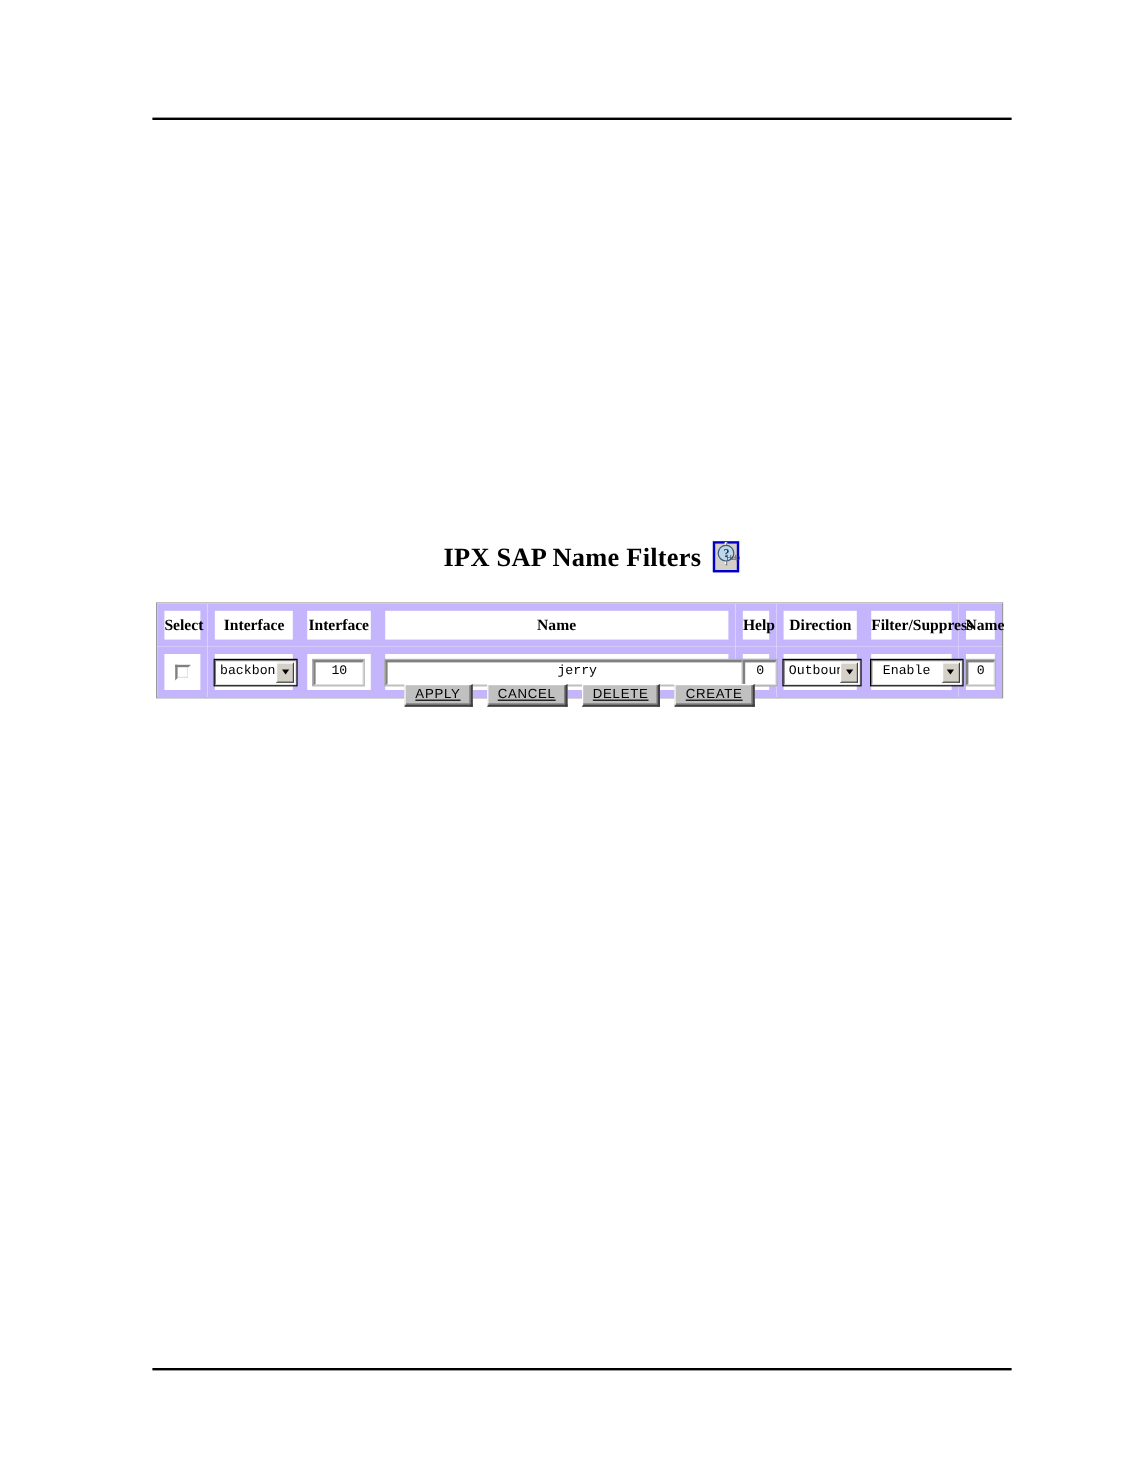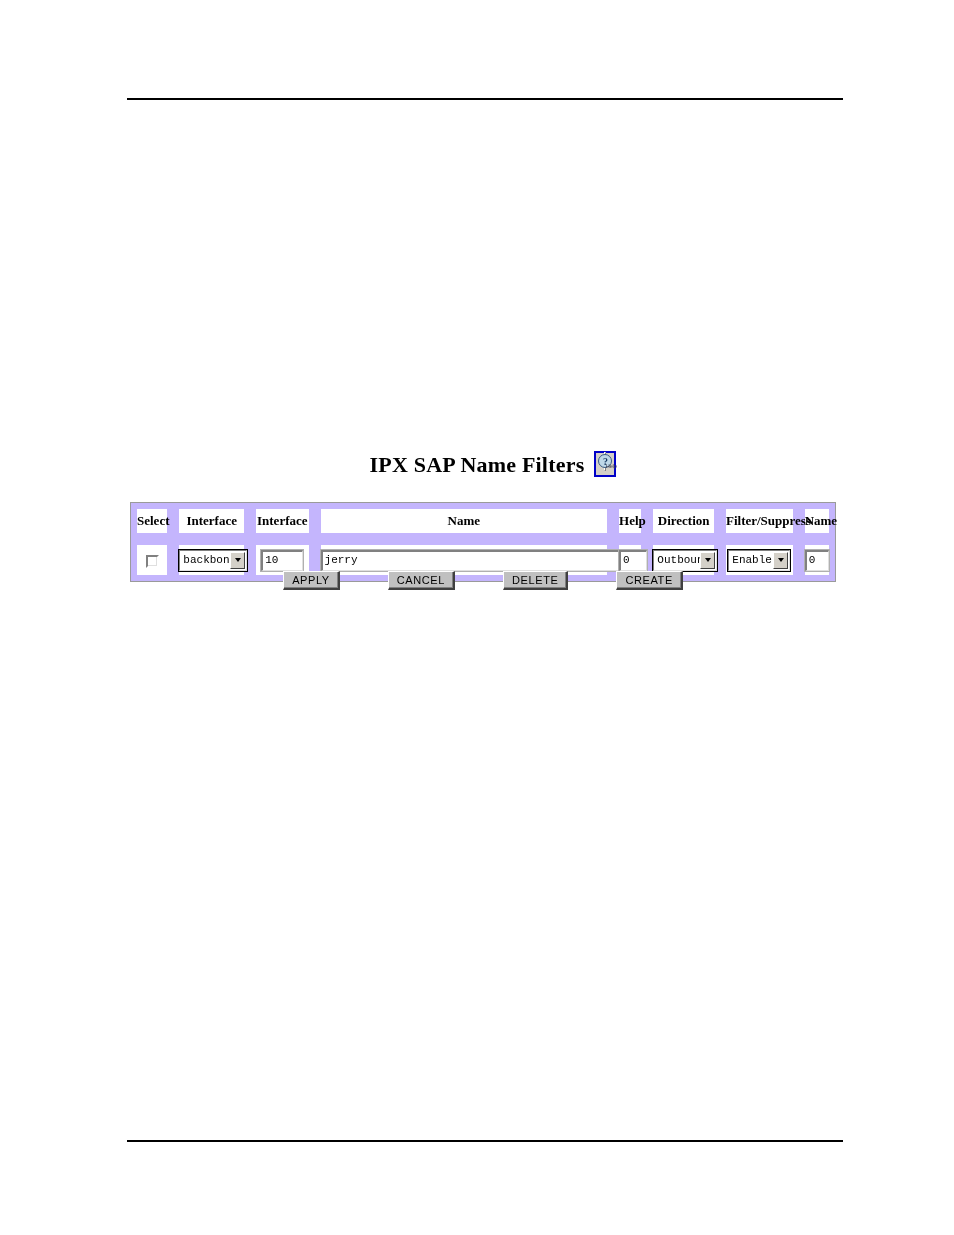--- a/index.html
+++ b/index.html
@@ -176,21 +176,21 @@
     border-top: 2px solid #808080;
     border-left: 2px solid #808080;
     border-right: 1px solid #dfdfdf;
     border-bottom: 1px solid #dfdfdf;
     outline: 1px solid #b0b0b0;
     font-family: "Liberation Mono", monospace;
     font-size: 11px;
     line-height: 17px;
     color: #000000;
     padding: 0 2px;
-    text-align: left;
+    text-align: center;
     vertical-align: middle;
     overflow: hidden;
     white-space: nowrap;
     cursor: text;
   }
   .txt-precedence { width: 42px; }
   .txt-name       { width: 320px; }
   .txt-type       { width: 28px; }
   .txt-hops       { width: 24px; }
 
@@ -204,21 +204,21 @@
     border-right: 1px solid #dfdfdf;
     border-bottom: 1px solid #dfdfdf;
     outline: 1px solid #000000;
     position: relative;
     vertical-align: middle;
     cursor: pointer;
     text-align: left;
   }
   .sel-interface { width: 68px; }
   .sel-direction { width: 64px; }
-  .sel-filter    { width: 62px; text-align: center; }
+  .sel-filter    { width: 76px; text-align: center; }
 
   .win-select .sel-value {
     display: block;
     font-family: "Liberation Mono", monospace;
     font-size: 11px;
     line-height: 19px;
     color: #000000;
     padding-left: 3px;
     padding-right: 20px;
     white-space: nowrap;
@@ -258,36 +258,37 @@
     top: 570px;
     width: 706px;
     text-align: center;
     white-space: nowrap;
   }
   .win-button {
     display: inline-block;
     box-sizing: border-box;
     min-width: 56px;
     height: 19px;
-    margin: 0 22px;
+    margin: 0 4px;
     padding: 0 8px;
     background: #c0c0c0;
     border-top: 1px solid #ffffff;
     border-left: 1px solid #ffffff;
     border-right: 2px solid #404040;
     border-bottom: 2px solid #404040;
     box-shadow: inset -1px -1px 0 #808080;
     font-family: "Liberation Sans", sans-serif;
     font-size: 11px;
     line-height: 16px;
     letter-spacing: 0.6px;
     color: #000000;
     text-align: right;
     cursor: pointer;
     vertical-align: middle;
+    text-decoration: underline;
   }
 </style>
 </head>
 <body>
 
 <div class="page-rule" id="rule-top"></div>
 
 <div class="title-block">
   <span class="page-title">IPX SAP Name Filters</span><span class="help-button"><span class="help-inner"><span class="help-qmark">?</span><span class="help-label">Help</span></span></span>
 </div>

